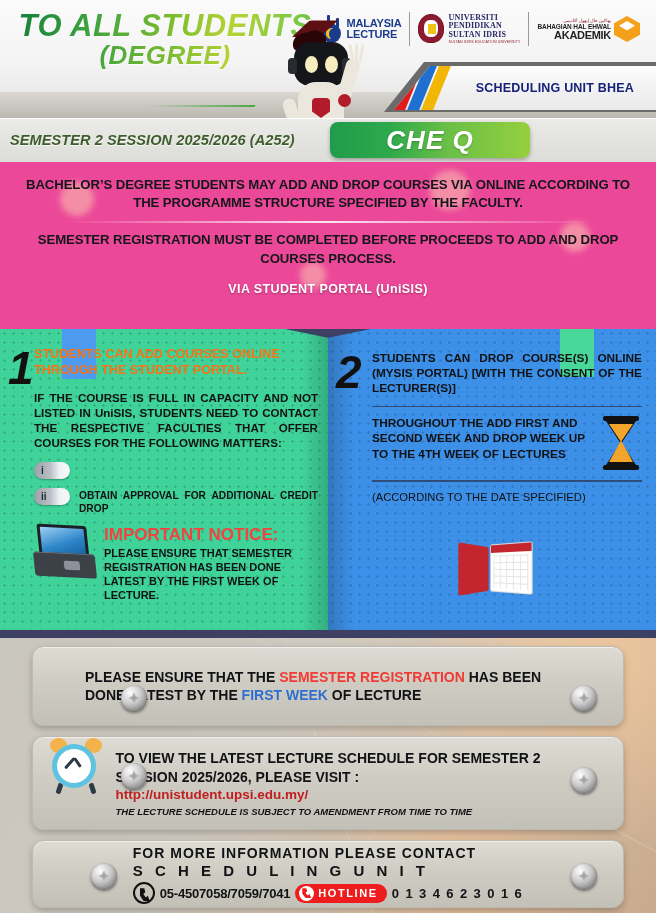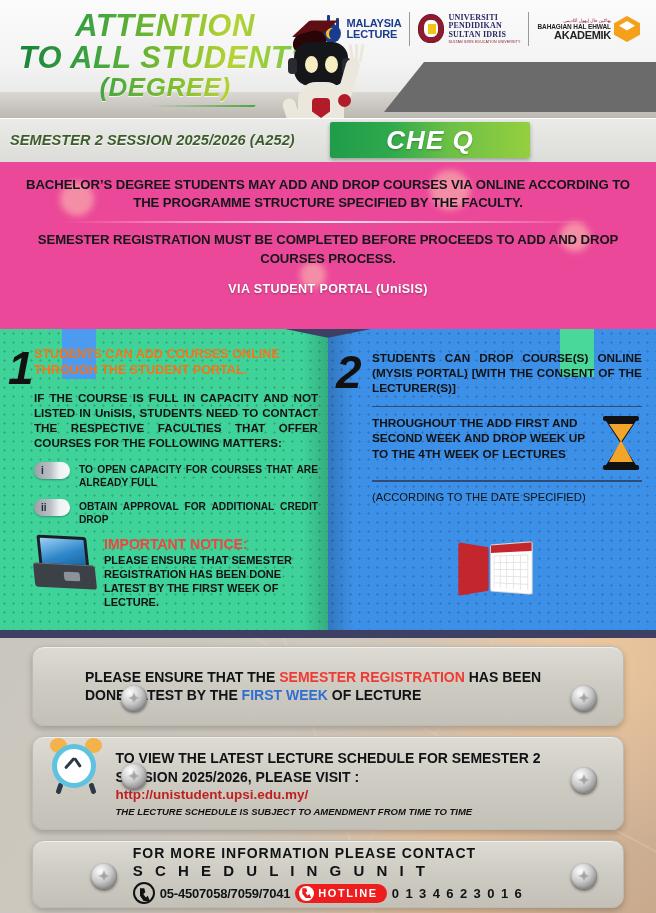--- a/index.html
+++ b/index.html
@@ -124,21 +124,21 @@
   
   .sembar{
     position:relative; height:44px; width:100%;
     background:linear-gradient(180deg,#ebebe9,#dcdcd8);
     display:flex; align-items:center;
     box-shadow: inset 0 1px 0 #fff;
   }
   .sembar-txt{ font-size:14.5px; font-weight:bold; font-style:italic; color:#3d5c2c;
     letter-spacing:.1px; padding-left:10px; text-shadow:0 1px 0 rgba(255,255,255,.8);}
   .cheq{
-    position:absolute; left:330px; top:4px; width:200px; height:36px; border-radius:2px;
+    position:absolute; left:330px; top:4px; width:200px; height:36px; border-radius:8px;
     background:linear-gradient(90deg,#1f9c4a 0%,#2fa94c 30%,#6cc046 60%,#95cf3f 100%);
     display:flex; align-items:center; justify-content:center;
     box-shadow:0 2px 4px rgba(0,0,0,.3);
   }
   .cheq span{ font-size:26px;font-weight:bold;font-style:italic;color:#fff;letter-spacing:1px;
     text-shadow:0 1px 2px rgba(0,0,0,.25);}
 
   
   .intro{
     position:relative; height:167px; width:100%; overflow:hidden;
@@ -199,21 +199,21 @@
   .lt-screen{position:absolute;left:4px;top:0;width:50px;height:34px;background:#1c2026;
     border-radius:3px;transform:skewY(9deg) rotate(-6deg);}
   .lt-screen:after{content:"";position:absolute;left:3px;top:3px;right:3px;bottom:4px;
     background:linear-gradient(160deg,#9fd2f5,#2f87c9 55%,#1462a0);border-radius:1px;}
   .lt-base{position:absolute;left:0;top:28px;width:62px;height:24px;background:#3c4148;
     border-radius:3px;transform:skewY(9deg) rotate(-6deg);
     box-shadow:inset 0 1px 0 rgba(255,255,255,.25);}
   .lt-pad{position:absolute;left:30px;top:36px;width:16px;height:9px;background:#8c9299;
     border-radius:2px;transform:skewY(9deg) rotate(-6deg);}
   .notice-body{flex:1;}
-  .notice-title{font-size:14px;font-weight:bold;color:#f0443e;line-height:1.2;}
+  .notice-title{font-size:17px;font-weight:bold;color:#f0443e;line-height:1.2;}
   .notice-txt{font-size:11px;font-weight:bold;color:#101214;line-height:1.28;}
 
   .b-body{ position:absolute; left:372px; top:22px; width:270px; z-index:4;}
   .b-lead{ font-size:11.8px;font-weight:bold;color:#101214;line-height:1.26;text-align:justify;}
   .b-hr{ height:1.5px; background:#2e3550; opacity:.75; margin:10px 0 9px; }
   .b-mid{ display:flex; gap:6px; align-items:flex-start;}
   .b-mid-txt{ flex:1; font-size:11.8px;font-weight:bold;color:#101214;line-height:1.30;}
   .hourglass{ flex:0 0 auto; width:42px;height:54px; position:relative;}
   .hg-top,.hg-bot{position:absolute;left:3px;width:36px;height:5px;background:#111;border-radius:2px;}
   .hg-top{top:0;} .hg-bot{bottom:0;}
@@ -295,21 +295,20 @@
   .sched-unit{font-size:15px;font-weight:bold;color:#101214;letter-spacing:4px;}
 </style>
 </head>
 <body>
 
 <div class="poster">
 
   <div class="header">
 
     <div class="title-block">
-      <div class="title-line t1">ATTENTION</div>
       <div class="title-line t2">TO ALL STUDENTS</div>
       <div class="title-line t3">(DEGREE)</div>
     </div>
     <div class="title-rule"></div>
 
     <div class="logos">
       <div class="logo-cell">
         <div class="mm-mark">
           <div class="mm-bars">
               <i style="height:14px"></i>
@@ -339,20 +338,28 @@
         <div class="bhea-txt">
           <div class="bhea-ar">بهاݢين حال إيهول اكاديمي</div>
           <div class="bhea-l1">BAHAGIAN HAL EHWAL</div>
           <div class="bhea-l2">AKADEMIK</div>
         </div>
         <div class="bhea-mark"></div>
       </div>
     </div>
 
     <div class="sched-shadow"></div>
+    <div class="sched">
+      <div class="sched-stripes">
+        <i style="background:#e01b1b"></i>
+          <i style="background:#1f6fd0"></i>
+          <i style="background:#f2b705"></i>
+      </div>
+      <div class="sched-label">SCHEDULING UNIT BHEA</div>
+    </div>
 
     <div class="robot">
       <div class="rb-cap"></div>
         <div class="rb-cap2"></div>
       <div class="rb-head"></div>
       <div class="rb-ear l"></div>
         <div class="rb-ear r"></div>
       <div class="rb-eye l"></div>
         <div class="rb-eye r"></div>
       <div class="rb-body"></div>
@@ -404,21 +411,20 @@
     <div class="num two">2</div>
 
     <div class="g-body">
       <div class="g-lead">STUDENTS CAN ADD COURSES ONLINE THROUGH THE STUDENT PORTAL.</div>
       <div class="g-para">IF THE COURSE IS FULL IN CAPACITY AND NOT LISTED IN UniSIS, STUDENTS NEED TO CONTACT THE RESPECTIVE FACULTIES THAT OFFER COURSES FOR THE FOLLOWING MATTERS:</div>
       <div class="romans">
         <div class="rom-row">
           <div class="rom-pill">
               <i>i</i>
             </div>
-          <div class="rom-txt">TO OPEN CAPACITY FOR COURSES THAT ARE ALREADY FULL</div>
         </div>
         <div class="rom-row">
           <div class="rom-pill">
               <i>ii</i>
             </div>
           <div class="rom-txt">OBTAIN APPROVAL FOR ADDITIONAL CREDIT DROP</div>
         </div>
       </div>
       <div class="notice">
         <div class="laptop">

